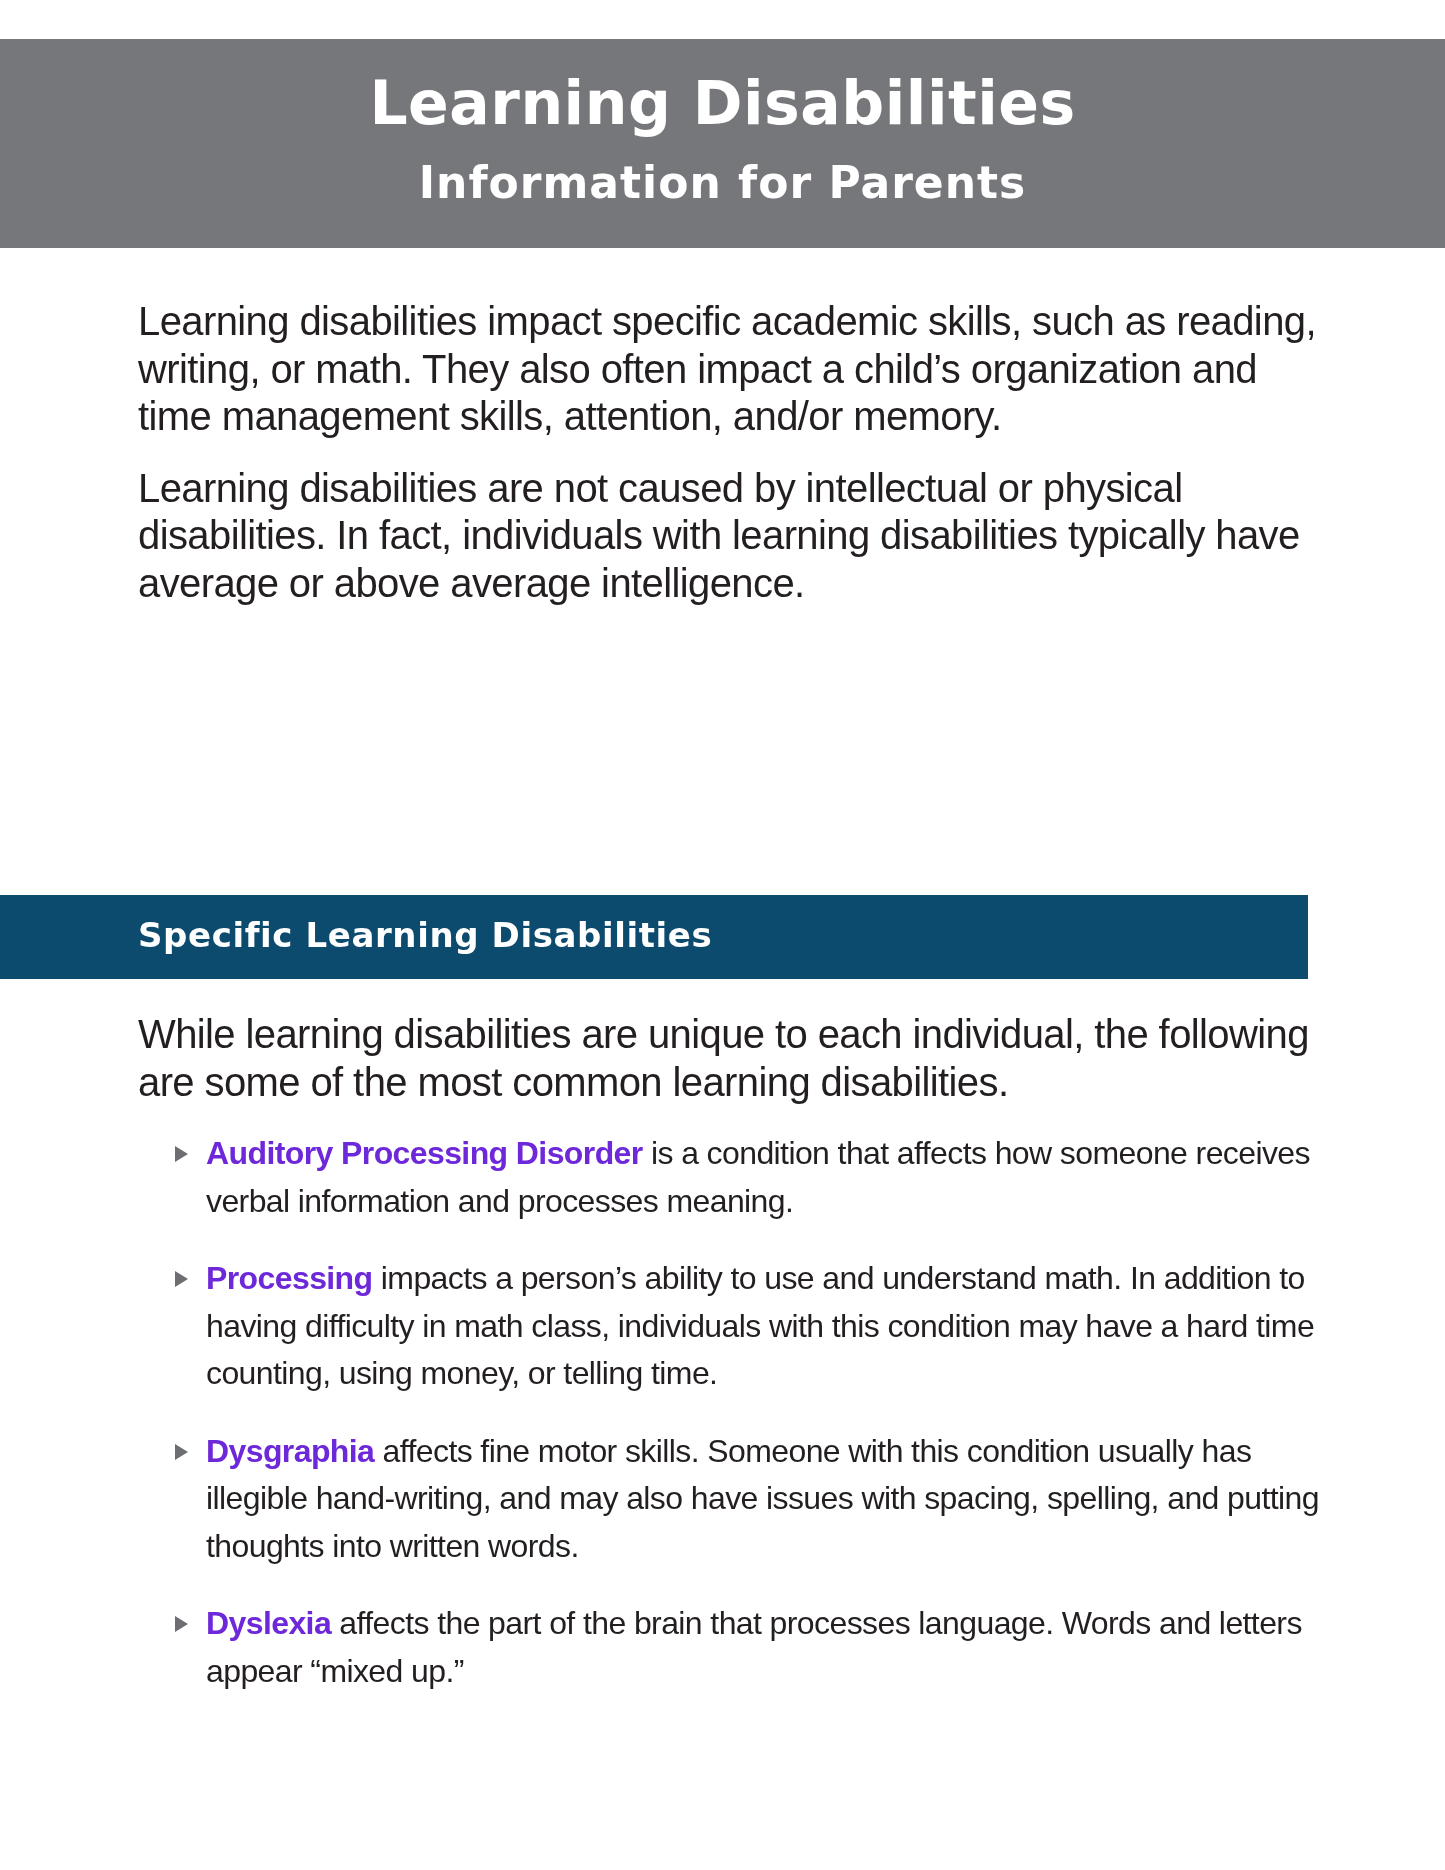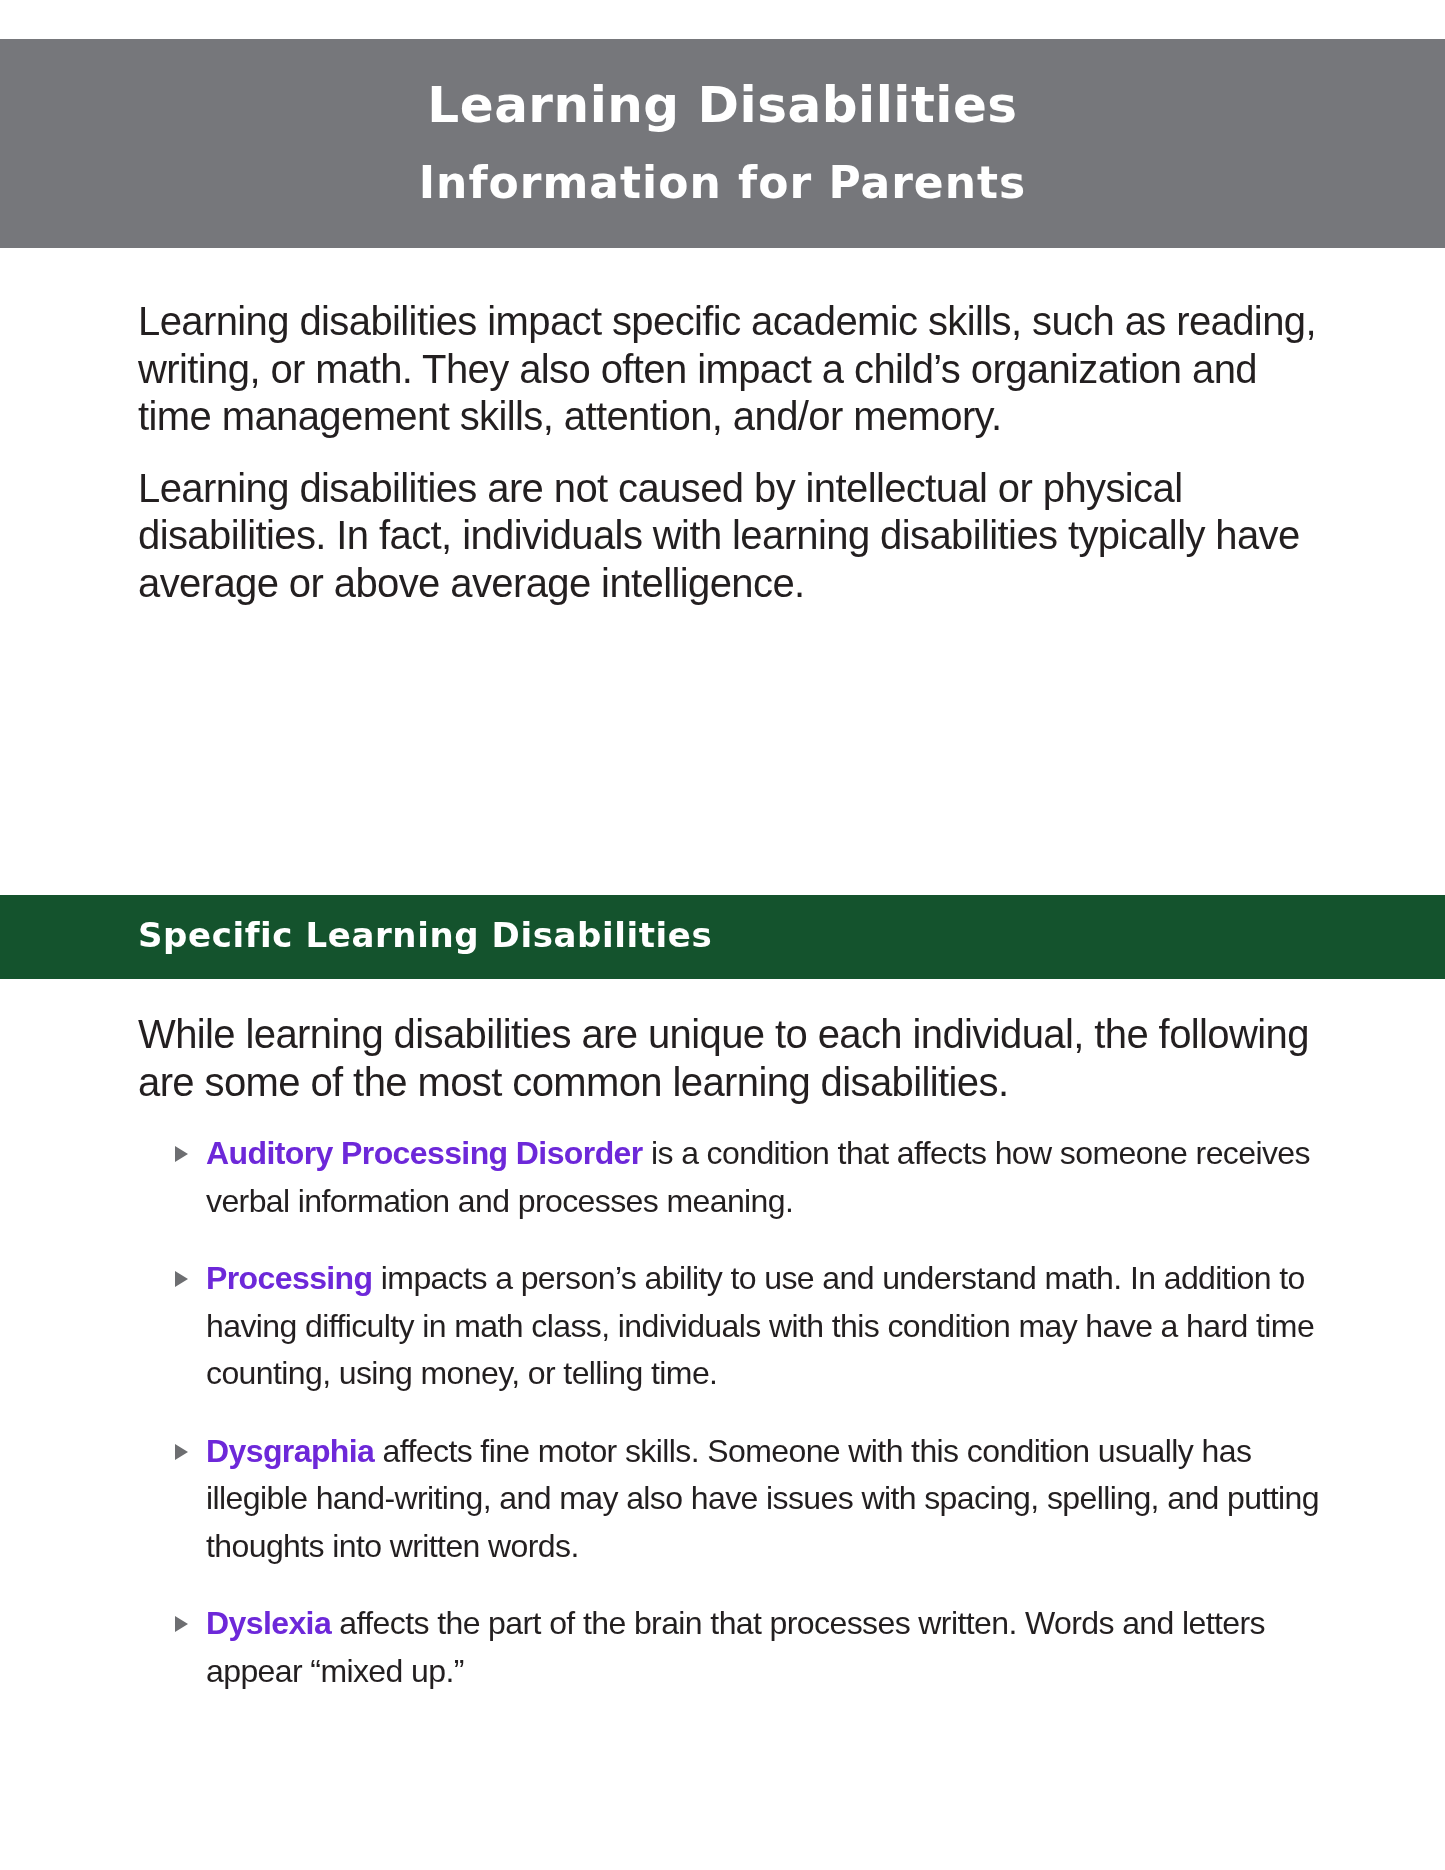--- a/index.html
+++ b/index.html
@@ -24,24 +24,23 @@
       background: #76777b;
       color: #ffffff;
       text-align: center;
     }
     .title-main {
       position: absolute;
       left: 0; right: 0;
       top: 28px;
       font-family: "DejaVu Sans", sans-serif;
       font-weight: bold;
-      font-size: 50px;
+      font-size: 60px;
       letter-spacing: 0.5px;
       line-height: 1.2;
-      margin-top: 8px;
     }
     .title-sub {
       position: absolute;
       left: 0; right: 0;
       top: 118px;
       font-family: "DejaVu Sans", sans-serif;
       font-weight: bold;
       font-size: 44px;
       letter-spacing: 1px;
       line-height: 1.2;
@@ -56,23 +55,23 @@
       margin: 0 0 24px 0;
       font-size: 40px;
       line-height: 47.5px;
       letter-spacing: -0.6px;
       color: #231f20;
     }
     .section-banner {
       position: absolute;
       left: 0;
       top: 895px;
-      width: 1445px;
+      width: 1308px;
       height: 84px;
-      background: #14532d;
+      background: #0c4a6e;
     }
     .section-title {
       position: absolute;
       left: 138px;
       top: 20px;
       color: #ffffff;
       font-family: "DejaVu Sans", sans-serif;
       font-weight: bold;
       font-size: 34px;
       letter-spacing: 0.6px;
@@ -140,16 +139,16 @@
     <li class="list-item">
       <span class="bullet"></span>
       <span class="term">Processing</span><span> impacts a person’s ability to use and understand math. In addition to having difficulty  in math class, individuals with this condition may have a hard time counting, using money, or telling time.</span>
     </li>
     <li class="list-item">
       <span class="bullet"></span>
       <span class="term">Dysgraphia</span><span> affects fine motor skills. Someone with this condition usually has illegible hand-writing, and may also have issues with spacing, spelling, and putting thoughts into written words.</span>
     </li>
     <li class="list-item">
       <span class="bullet"></span>
-      <span class="term">Dyslexia</span><span> affects the part of the brain that processes written. Words and letters appear “mixed up.”</span>
+      <span class="term">Dyslexia</span><span> affects the part of the brain that processes language. Words and letters appear “mixed up.”</span>
     </li>
   </ul>
 </div>
 
 </body></html>

